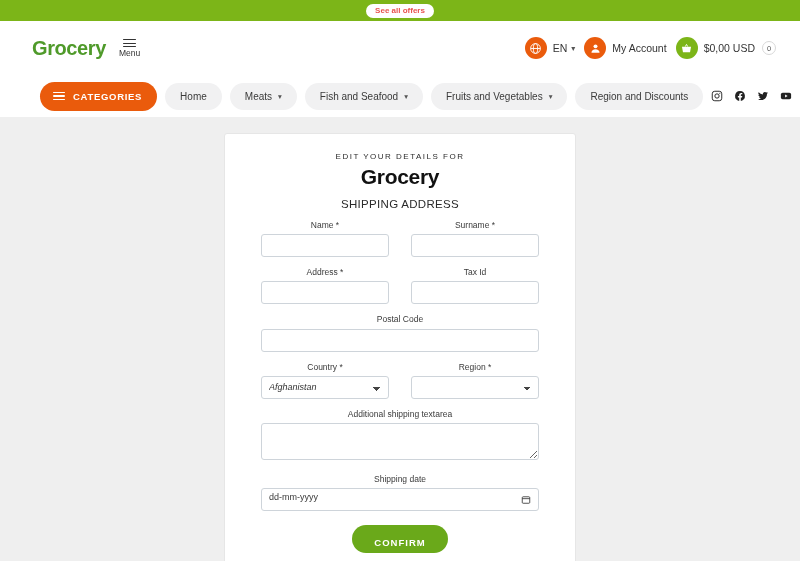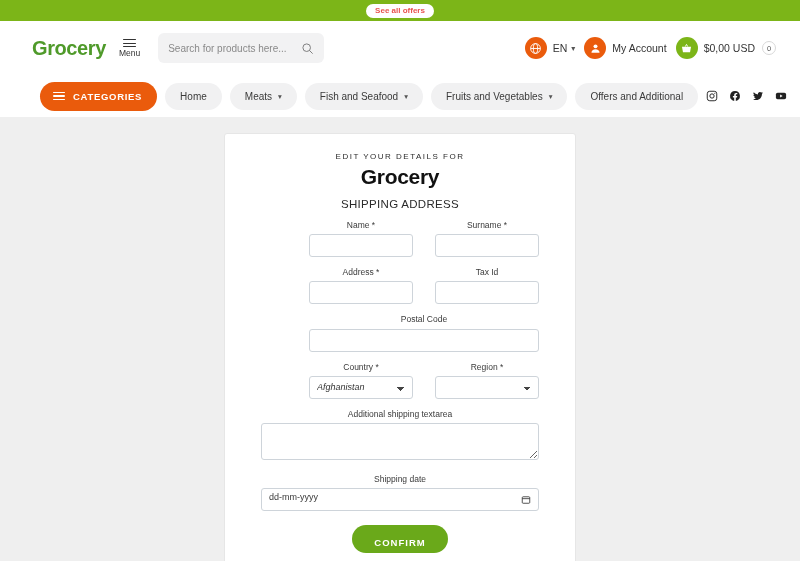--- a/index.html
+++ b/index.html
@@ -233,21 +233,20 @@
     font-size: 11.5px;
     color: #2b2b2b;
     letter-spacing: 0.3px;
     margin-top: 9px;
     margin-bottom: 10px;
   }
 
   .grid-2 {
     display: flex;
     gap: 22px;
-    margin-left: 48px;
   }
   .fgroup { flex: 1; margin-bottom: 10px; }
   .fgroup.full { width: 100%; }
   .flabel {
     display: block;
     text-align: center;
     font-size: 8.5px;
     color: #3a3a3a;
     margin-bottom: 4px;
     line-height: 1.2;
@@ -328,27 +327,20 @@
 
     <div class="menu-toggle">
       <span class="burger-sm">
           <i></i>
           <i></i>
           <i></i>
         </span>
       <span class="menu-label">Menu</span>
     </div>
 
-    <div class="search-wrap">
-      <input class="search-input" type="text" placeholder="Search for products here..." style="">
-      <svg class="search-icon" viewBox="0 0 24 24" fill="none" stroke="#555" stroke-width="1.8">
-        <circle cx="10.5" cy="10.5" r="7"></circle>
-        <line x1="15.8" y1="15.8" x2="21" y2="21" stroke-linecap="round"></line>
-      </svg>
-    </div>
 
     <div class="header-right">
 
       <div class="hr-item">
         <span class="circ orange">
           <svg width="13" height="13" viewBox="0 0 24 24" fill="none" stroke="#fff" stroke-width="1.7">
             <circle cx="12" cy="12" r="9"></circle>
             <line x1="3" y1="12" x2="21" y2="12"></line>
             <ellipse cx="12" cy="12" rx="4" ry="9"></ellipse>
           </svg>
@@ -402,21 +394,21 @@
     </div>
     <div class="nav-pill">
       <span>Fish and Seafood</span>
       <span class="chev">▾</span>
     </div>
     <div class="nav-pill">
       <span>Fruits and Vegetables</span>
       <span class="chev">▾</span>
     </div>
     <div class="nav-pill">
-      <span>Offers and Additional</span>
+      <span>Region and Discounts</span>
     </div>
 
     <div class="socials">
       <svg class="soc" viewBox="0 0 24 24" fill="none" stroke="#222" stroke-width="1.9">
         <rect x="2.5" y="2.5" width="19" height="19" rx="5"></rect>
         <circle cx="12" cy="12" r="4.3"></circle>
         <circle cx="17.6" cy="6.4" r="1.1" fill="#222" stroke="none"></circle>
       </svg>
       <svg class="soc" viewBox="0 0 24 24" fill="#222">
         <path d="M12 1.8A10.2 10.2 0 0 0 10.4 22v-7.2H7.8V12h2.6V9.8c0-2.6 1.5-4 3.9-4 1.1 0 2.3.2 2.3.2v2.5h-1.3c-1.3 0-1.7.8-1.7 1.6V12h2.9l-.5 2.8h-2.4V22A10.2 10.2 0 0 0 12 1.8z"></path>

